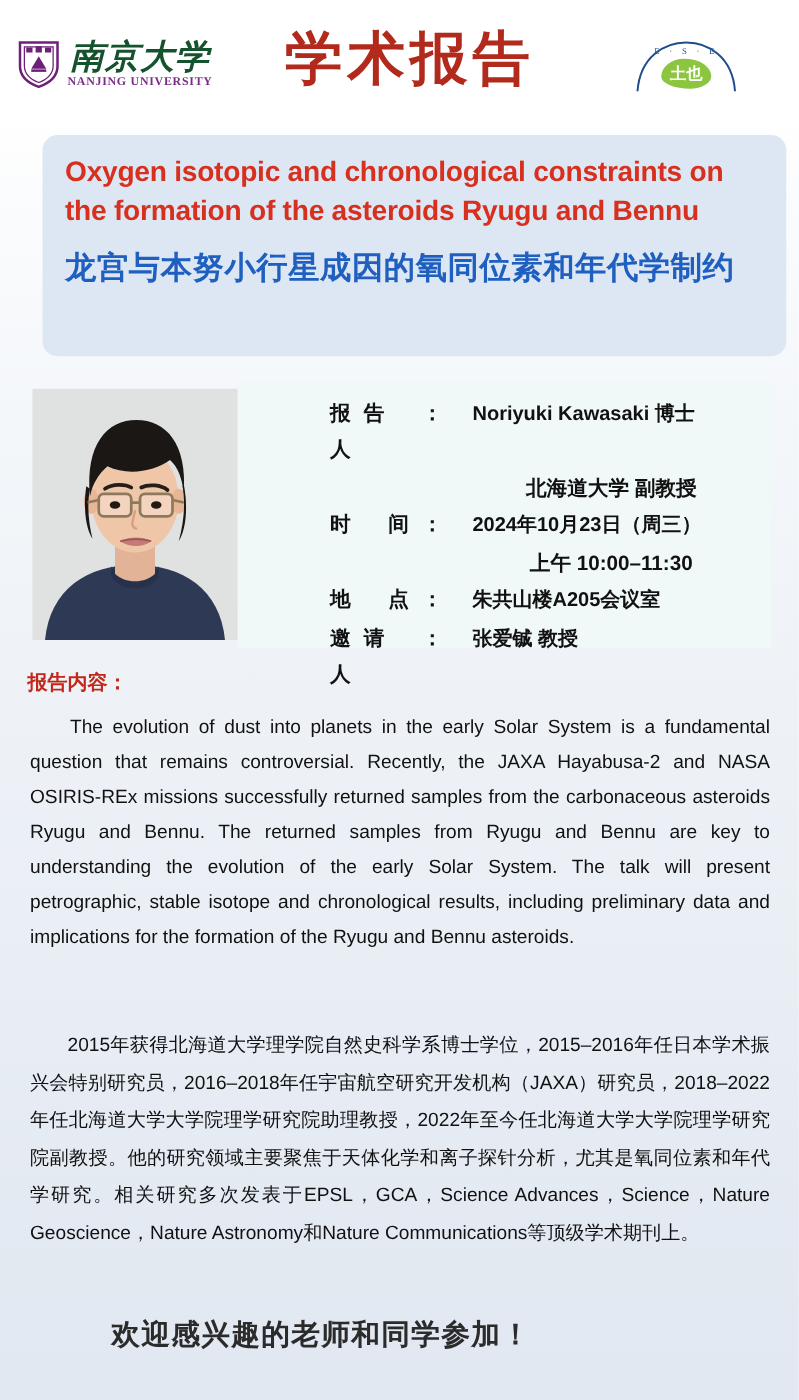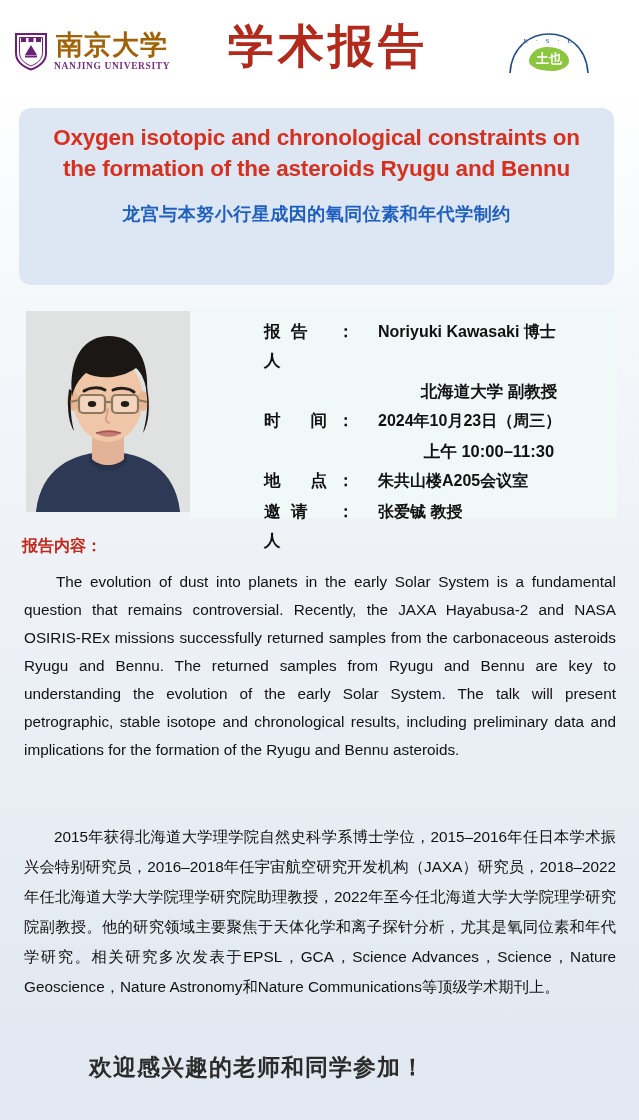--- a/index.html
+++ b/index.html
@@ -52,21 +52,22 @@
   .nju-wordmark {
     display: flex;
     flex-direction: column;
     align-items: center;
     justify-content: center;
   }
   .nju-cn {
     font-family: "Liberation Serif", "DejaVu Serif", serif;
     font-size: 27px;
     font-weight: bold;
-    color: #a16207;
+    font-style: italic;
+    color: #14532d;
     letter-spacing: 1px;
     line-height: 1;
     white-space: nowrap;
   }
   .nju-en {
     font-family: "Liberation Serif", "DejaVu Serif", serif;
     font-size: 9.5px;
     font-weight: bold;
     color: #7a2c86;
     letter-spacing: 0.6px;
@@ -123,38 +124,37 @@
     line-height: 22px;
     color: #ffffff;
     font-weight: bold;
     font-family: "Liberation Sans", sans-serif;
     letter-spacing: 0px;
   }
 
   
   .title-card {
     position: absolute;
-    left: 19px; top: 108px;
+    left: 34px; top: 108px;
     width: 595px; height: 177px;
     background: #dde7f4;
     border-radius: 12px;
     box-sizing: border-box;
     padding: 14px 18px 10px 18px;
-    text-align: center;
   }
   .title-en {
     font-size: 22.5px;
     font-weight: bold;
     color: #d7301f;
     line-height: 31px;
     letter-spacing: -0.2px;
   }
   .title-cn {
     margin-top: 13px;
-    font-size: 18px;
+    font-size: 25px;
     font-weight: bold;
     color: #1f5fbf;
     line-height: 34px;
     letter-spacing: 0.5px;
   }
 
   
   .info-panel {
     position: absolute;
     left: 190px; top: 305px;

